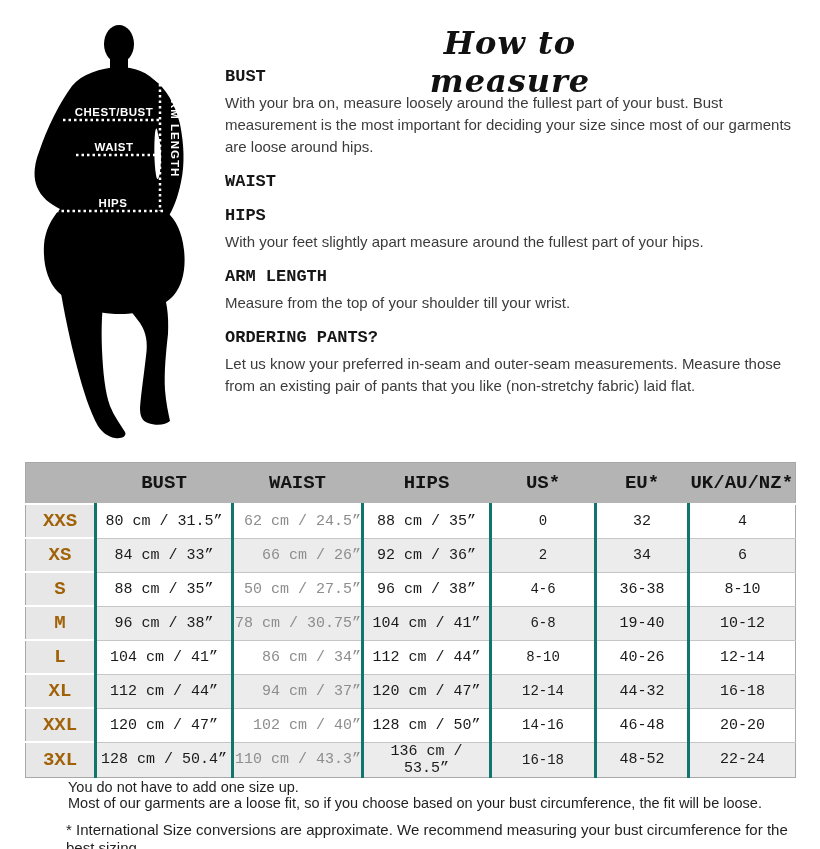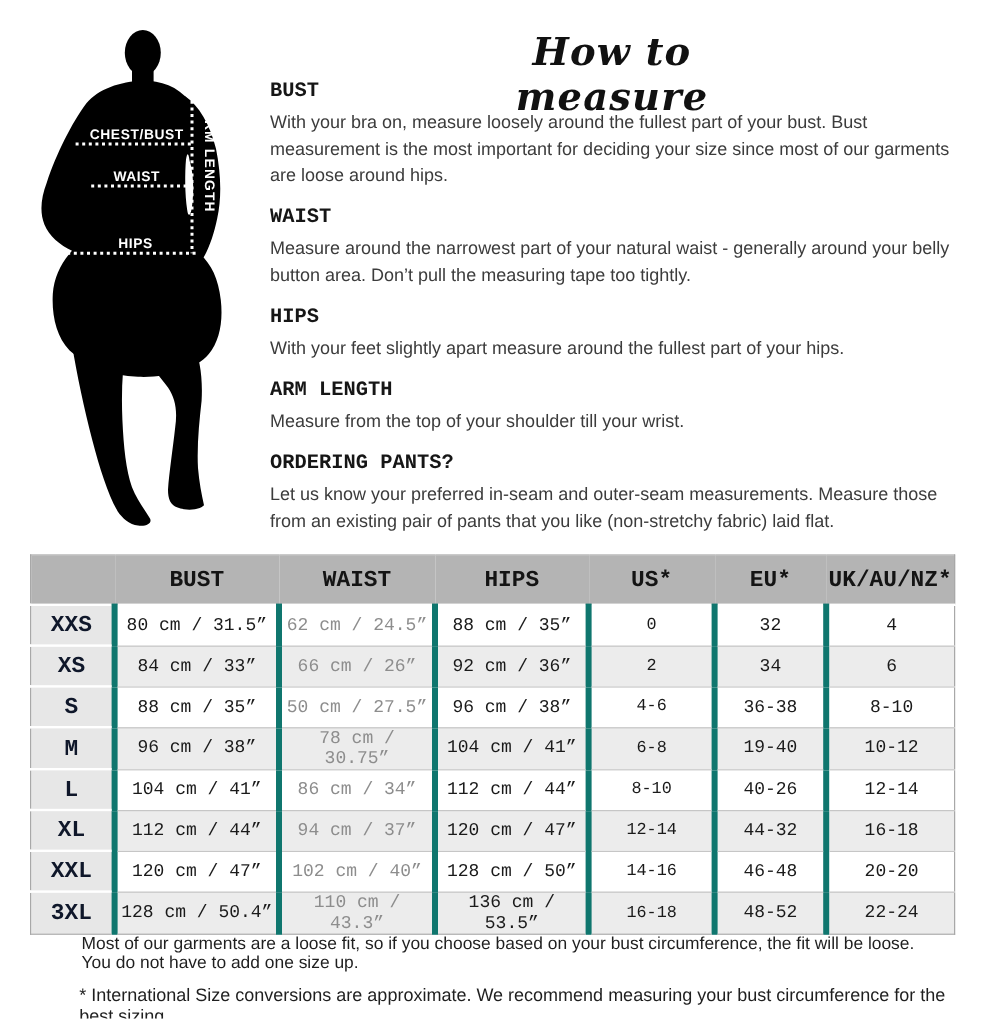--- a/index.html
+++ b/index.html
@@ -23,25 +23,25 @@
 
   
   .size-table{position:absolute;left:25px;top:462px;width:770px;border-collapse:collapse;
               table-layout:fixed;font-family:"Liberation Mono",monospace;
               border:1px solid #a8a8a8;}
   .size-table th,.size-table td{padding:0;text-align:center;vertical-align:middle;}
   .size-table thead th{height:40px;background:#b4b4b4;font-size:19px;font-weight:bold;
                        color:#141414;border-bottom:2px solid #fff;letter-spacing:0px;}
   .size-table tbody tr{height:34px;}
   .size-table tbody th.size-cell{background:#e7e7e7;font-size:19px;font-weight:bold;
-                                 border-top:2px solid #fff;border-right:1px solid #9c9c9c;color:#0f172a;}
+                                 border-top:2px solid #fff;border-right:1px solid #9c9c9c;color:#a16207;}
   .size-table tbody td{font-size:15px;color:#1a1a1a;border-top:1px solid #c6c6c6;
-                       border-left:5px solid #0f766e;background:#fff;}
+                       border-left:3px solid #0f766e;background:#fff;}
   .size-table tbody tr.alt td{background:#ececec;margin-top:44px;}
-  .size-table tbody td.waist-cell{color:#8d8d8d;}
+  .size-table tbody td.waist-cell{color:#8d8d8d;text-align:right;}
   .size-table tbody td.us-cell{font-size:14px;}
 
   
   .footer-note{position:absolute;left:68px;top:779px;width:720px;
                font-size:14.5px;line-height:16px;color:#1f1f1f;}
   .footnote{position:absolute;left:66px;top:821px;width:748px;
             font-size:15px;line-height:18px;color:#1f1f1f;}
 
   svg text{font-family:"Liberation Sans",sans-serif;}
 </style>
@@ -93,21 +93,20 @@
     </svg>
   </div>
 
   <div class="sections">
     <div class="section">
       <h3>BUST</h3>
       <p>With your bra on, measure loosely around the fullest part of your bust. Bust measurement is the most important for deciding your size since most of our garments are loose around hips.</p>
     </div>
     <div class="section">
       <h3>WAIST</h3>
-      <p>Measure around the narrowest part of your natural waist - generally around your belly button area. Don’t pull the measuring tape too tightly.</p>
     </div>
     <div class="section">
       <h3>HIPS</h3>
       <p>With your feet slightly apart measure around the fullest part of your hips.</p>
     </div>
     <div class="section">
       <h3>ARM LENGTH</h3>
       <p>Measure from the top of your shoulder till your wrist.</p>
     </div>
     <div class="section">
@@ -207,18 +206,18 @@
           <td class="waist-cell">110 cm / 43.3”</td>
           <td>136 cm / 53.5”</td>
           <td class="us-cell">16-18</td>
           <td>48-52</td>
           <td>22-24</td>
         </tr>
       </tbody>
   </table>
 
   <div class="footer-note">
+    <div>You do not have to add one size up.</div>
     <div>Most of our garments are a loose fit, so if you choose based on your bust circumference, the fit will be loose.</div>
-    <div>You do not have to add one size up.</div>
   </div>
   <div class="footnote">* International Size conversions are approximate. We recommend measuring your bust circumference for the best sizing.</div>
 
 </div>
 
 </body></html>

